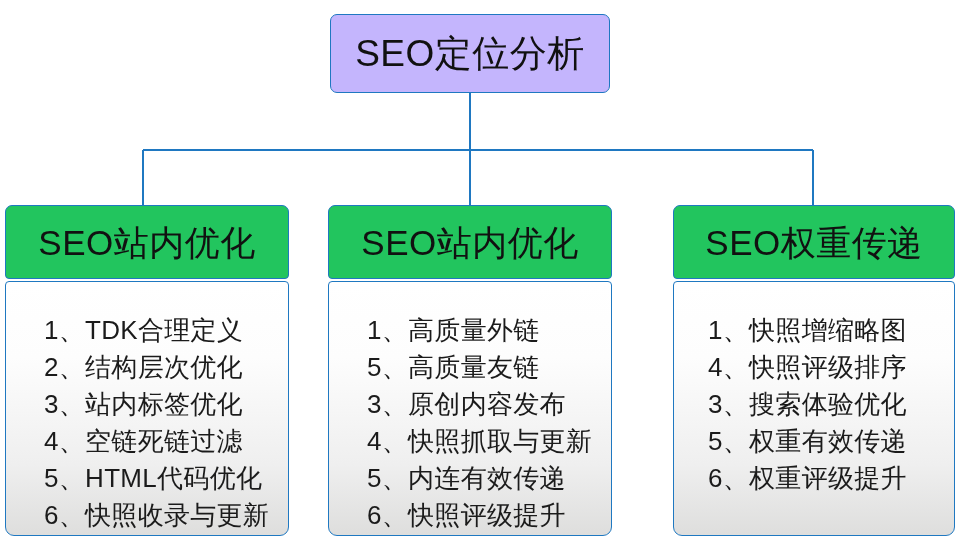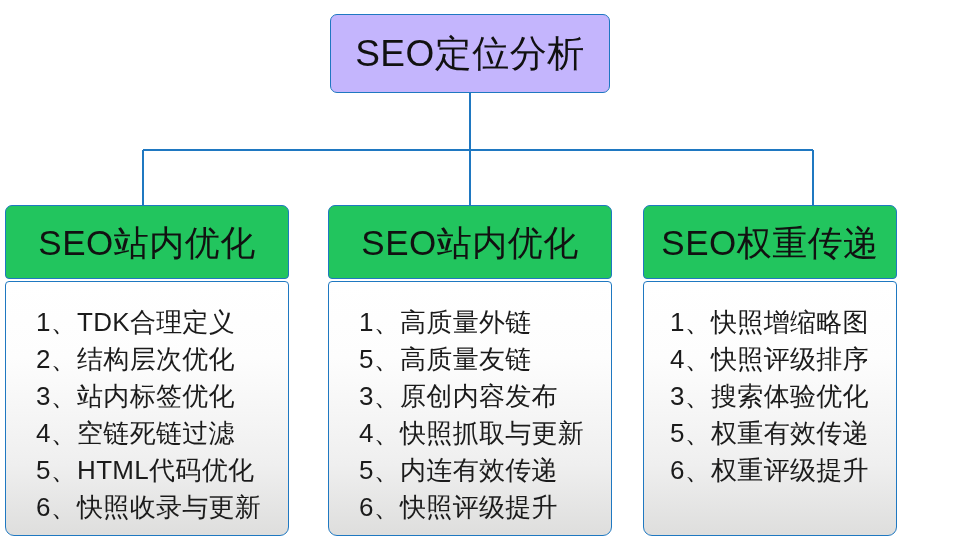--- a/index.html
+++ b/index.html
@@ -55,21 +55,21 @@
     line-height: 1;
   }
 
   
   .column {
     position: absolute;
     top: 205px;
   }
   .col-1 { left: 5px;   width: 284px; }
   .col-2 { left: 328px; width: 284px; }
-  .col-3 { left: 643px; width: 254px; }
+  .col-3 { left: 673px; width: 282px; }
 
   .col-header {
     box-sizing: border-box;
     height: 74px;
     border: 1.4px solid #1f78c1;
     border-radius: 7px 7px 4px 4px;
     background: #22c55e;
     display: flex;
     align-items: center;
     justify-content: center;
@@ -88,21 +88,21 @@
     height: 255px;
     border: 1.4px solid #1f78c1;
     border-radius: 4px 4px 9px 9px;
     background: linear-gradient(to bottom, #ffffff 0%, #fdfdfd 30%, #efefef 72%, #dededd 100%);
     padding: 14px 0 0 0;
     overflow: hidden;
   }
 
   .item-list {
     list-style: none;
-    margin: 8px;
+    margin: 16px;
     padding: 0 0 0 22px;
   }
   .col-3 .item-list { padding-left: 18px; }
 
   .item-list li {
     font-size: 26px;
     line-height: 37px;
     color: #1b1b1b;
     white-space: nowrap;
     letter-spacing: 0.3px;

